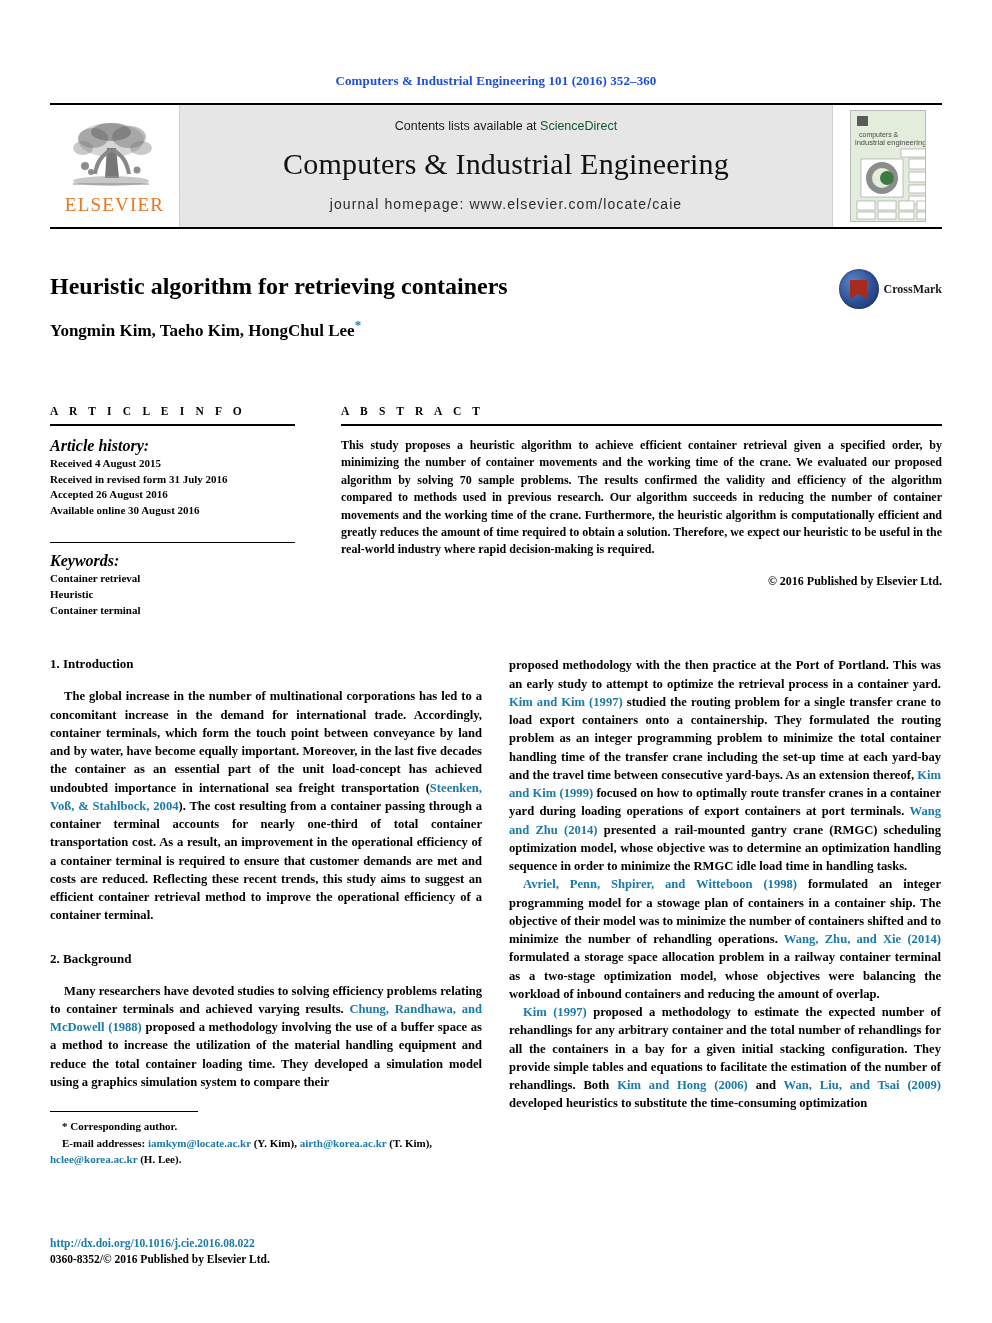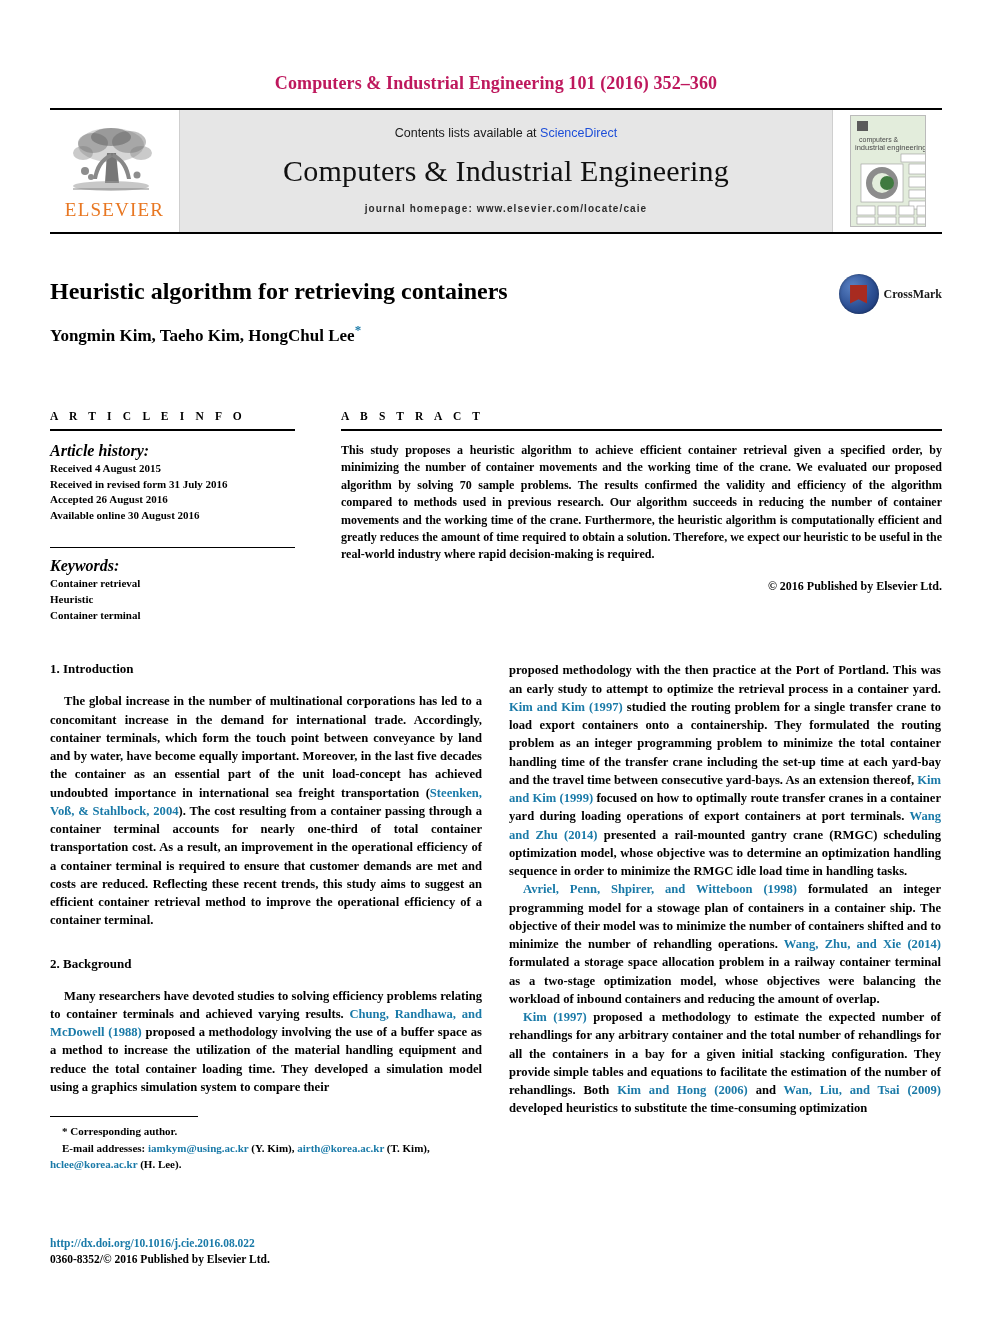--- a/index.html
+++ b/index.html
@@ -19,24 +19,24 @@
     position: relative;
     width: 992px;
     height: 1323px;
     box-sizing: border-box;
     padding: 0 50px;
   }
 
   
   .running-head {
     text-align: center;
-    color: #be185d;
-    font-family: "Liberation Serif", serif;
-    font-weight: bold;
-    font-size: 18px;
+    color: #1d4ed8;
+    font-family: "Liberation Serif", serif;
+    font-weight: bold;
+    font-size: 13px;
     letter-spacing: 0.1px;
     padding-top: 73px;
   }
 
   
   .masthead {
     margin-top: 14px;
     border-top: 2.5px solid #000;
     border-bottom: 2.5px solid #000;
     height: 122px;
@@ -76,35 +76,34 @@
     padding: 6px 0 8px 0;
     box-sizing: border-box;
   }
   .contents-line {
     font-family: "Liberation Sans", sans-serif;
     font-size: 12.5px;
     color: #1a1a1a;
     margin-bottom: 14px;
   }
   .contents-line .sd {
-    color: #1d4ed8;
+    color: #14532d;
   }
   .journal-title {
     font-family: "Liberation Serif", serif;
     font-size: 30px;
     color: #111;
     letter-spacing: 0.2px;
     margin-bottom: 15px;
   }
   .homepage-line {
     font-family: "Liberation Sans", sans-serif;
-    font-size: 10px;
+    font-size: 14px;
     color: #2b2b2b;
     letter-spacing: 1.1px;
-    font-weight: bold;
   }
   .masthead-cover {
     width: 110px;
     flex: 0 0 110px;
     border-left: 1px solid #cfcfcf;
     display: flex;
     align-items: center;
     justify-content: center;
     box-sizing: border-box;
   }
@@ -445,21 +444,21 @@
 
     <div class="bcol">
       <h2 class="body-head">1. Introduction</h2>
       <p class="body-par"><span>The global increase in the number of multinational corporations has led to a concomitant increase in the demand for international trade. Accordingly, container terminals, which form the touch point between conveyance by land and by water, have become equally important. Moreover, in the last five decades the container as an essential part of the unit load-concept has achieved undoubted importance in international sea freight transportation (</span><span class="cite">Steenken, Voß, &amp; Stahlbock, 2004</span><span>). The cost resulting from a container passing through a container terminal accounts for nearly one-third of total container transportation cost. As a result, an improvement in the operational efficiency of a container terminal is required to ensure that customer demands are met and costs are reduced. Reflecting these recent trends, this study aims to suggest an efficient container retrieval method to improve the operational efficiency of a container terminal.</span></p>
 
       <h2 class="body-head spaced">2. Background</h2>
       <p class="body-par"><span>Many researchers have devoted studies to solving efficiency problems relating to container terminals and achieved varying results. </span><span class="cite">Chung, Randhawa, and McDowell (1988)</span><span> proposed a methodology involving the use of a buffer space as a method to increase the utilization of the material handling equipment and reduce the total container loading time. They developed a simulation model using a graphics simulation system to compare their</span></p>
 
       <div class="footnote">
         <div class="fn-line fn-indent">* Corresponding author.</div>
-        <div class="fn-line fn-indent"><span class="fn-label">E-mail addresses:</span> <span class="fn-link">iamkym@using.ac.kr</span><span> (Y. Kim), </span><span class="fn-link">airth@korea.ac.kr</span><span> (T. Kim), </span><span class="fn-link">hclee@korea.ac.kr</span><span> (H. Lee).</span></div>
+        <div class="fn-line fn-indent"><span class="fn-label">E-mail addresses:</span> <span class="fn-link">iamkym@locate.ac.kr</span><span> (Y. Kim), </span><span class="fn-link">airth@korea.ac.kr</span><span> (T. Kim), </span><span class="fn-link">hclee@korea.ac.kr</span><span> (H. Lee).</span></div>
       </div>
     </div>
 
     <div class="bcol">
       <p class="body-par" style="text-indent:0"><span>proposed methodology with the then practice at the Port of Portland. This was an early study to attempt to optimize the retrieval process in a container yard. </span><span class="cite">Kim and Kim (1997)</span><span> studied the routing problem for a single transfer crane to load export containers onto a containership. They formulated the routing problem as an integer programming problem to minimize the total container handling time of the transfer crane including the set-up time at each yard-bay and the travel time between consecutive yard-bays. As an extension thereof, </span><span class="cite">Kim and Kim (1999)</span><span> focused on how to optimally route transfer cranes in a container yard during loading operations of export containers at port terminals. </span><span class="cite">Wang and Zhu (2014)</span><span> presented a rail-mounted gantry crane (RMGC) scheduling optimization model, whose objective was to determine an optimization handling sequence in order to minimize the RMGC idle load time in handling tasks.</span></p>
 
       <p class="body-par"><span class="cite">Avriel, Penn, Shpirer, and Witteboon (1998)</span><span> formulated an integer programming model for a stowage plan of containers in a container ship. The objective of their model was to minimize the number of containers shifted and to minimize the number of rehandling operations. </span><span class="cite">Wang, Zhu, and Xie (2014)</span><span> formulated a storage space allocation problem in a railway container terminal as a two-stage optimization model, whose objectives were balancing the workload of inbound containers and reducing the amount of overlap.</span></p>
 
       <p class="body-par"><span class="cite">Kim (1997)</span><span> proposed a methodology to estimate the expected number of rehandlings for any arbitrary container and the total number of rehandlings for all the containers in a bay for a given initial stacking configuration. They provide simple tables and equations to facilitate the estimation of the number of rehandlings. Both </span><span class="cite">Kim and Hong (2006)</span><span> and </span><span class="cite">Wan, Liu, and Tsai (2009)</span><span> developed heuristics to substitute the time-consuming optimization</span></p>
     </div>

